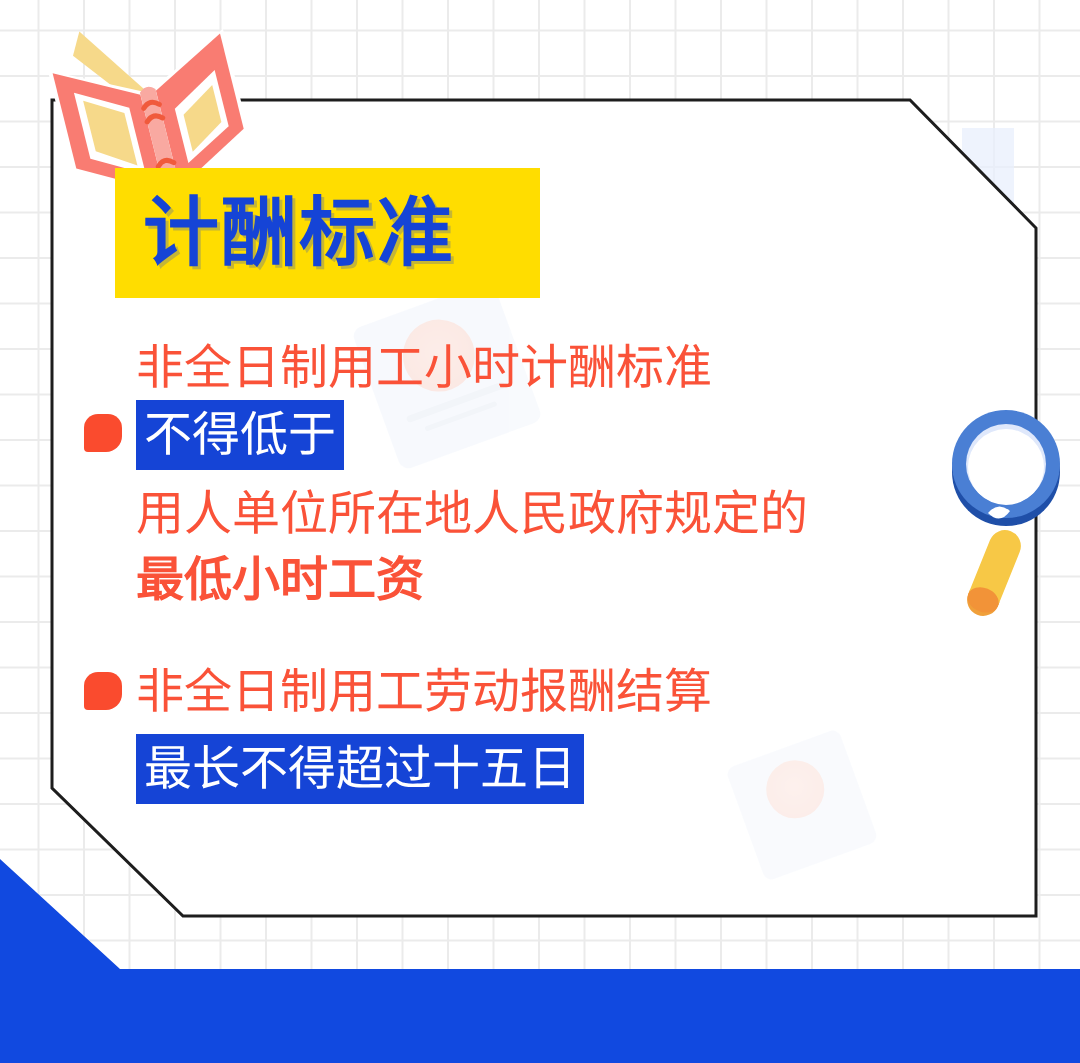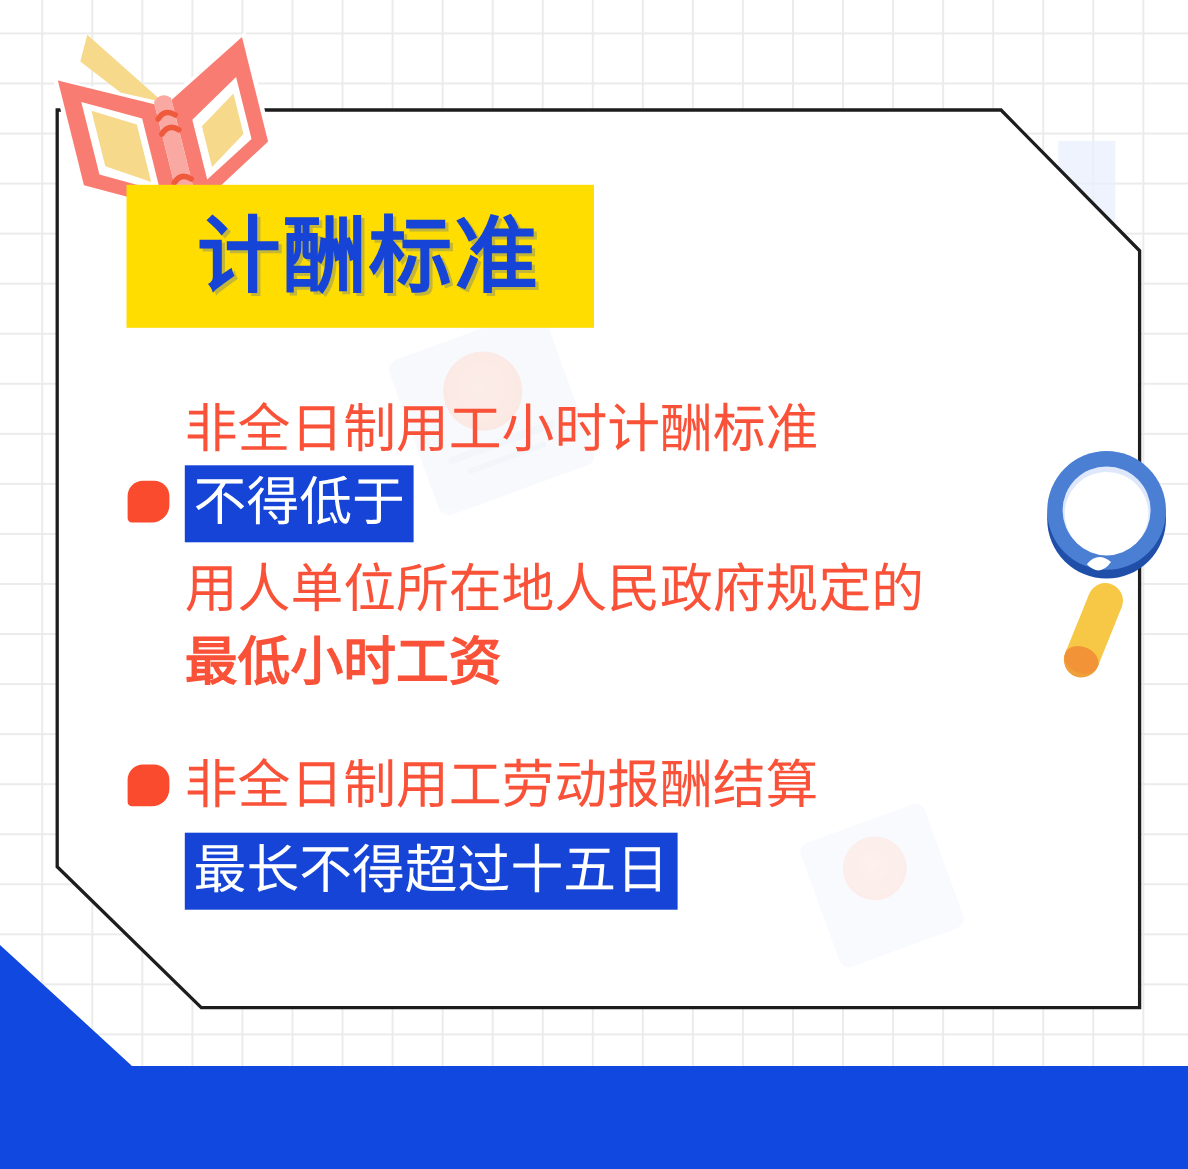--- a/index.html
+++ b/index.html
@@ -138,38 +138,37 @@
     position: absolute;
     left: 115px;
     top: 168px;
     width: 425px;
     height: 130px;
     background: #ffdd00;
     display: flex;
     align-items: center;
   }
   .title-text {
-    margin-left: 64px;
+    margin-left: 28px;
     font-family: "DejaVu Serif", "Liberation Serif", serif;
     font-weight: 700;
     font-size: 76px;
     line-height: 1;
     letter-spacing: 2px;
     color: #1544d6;
     text-shadow: 3px 3px 0 rgba(21,68,214,.25);
     white-space: nowrap;
   }
 
   
   .body-block {
     position: absolute;
-    left: 116px;
+    left: 84px;
     top: 334px;
     width: 900px;
-    margin-top: 23px;
   }
 
   .para {
     position: relative;
     margin: 0;
   }
 
   .bullet {
     flex: 0 0 auto;
     width: 38px;

